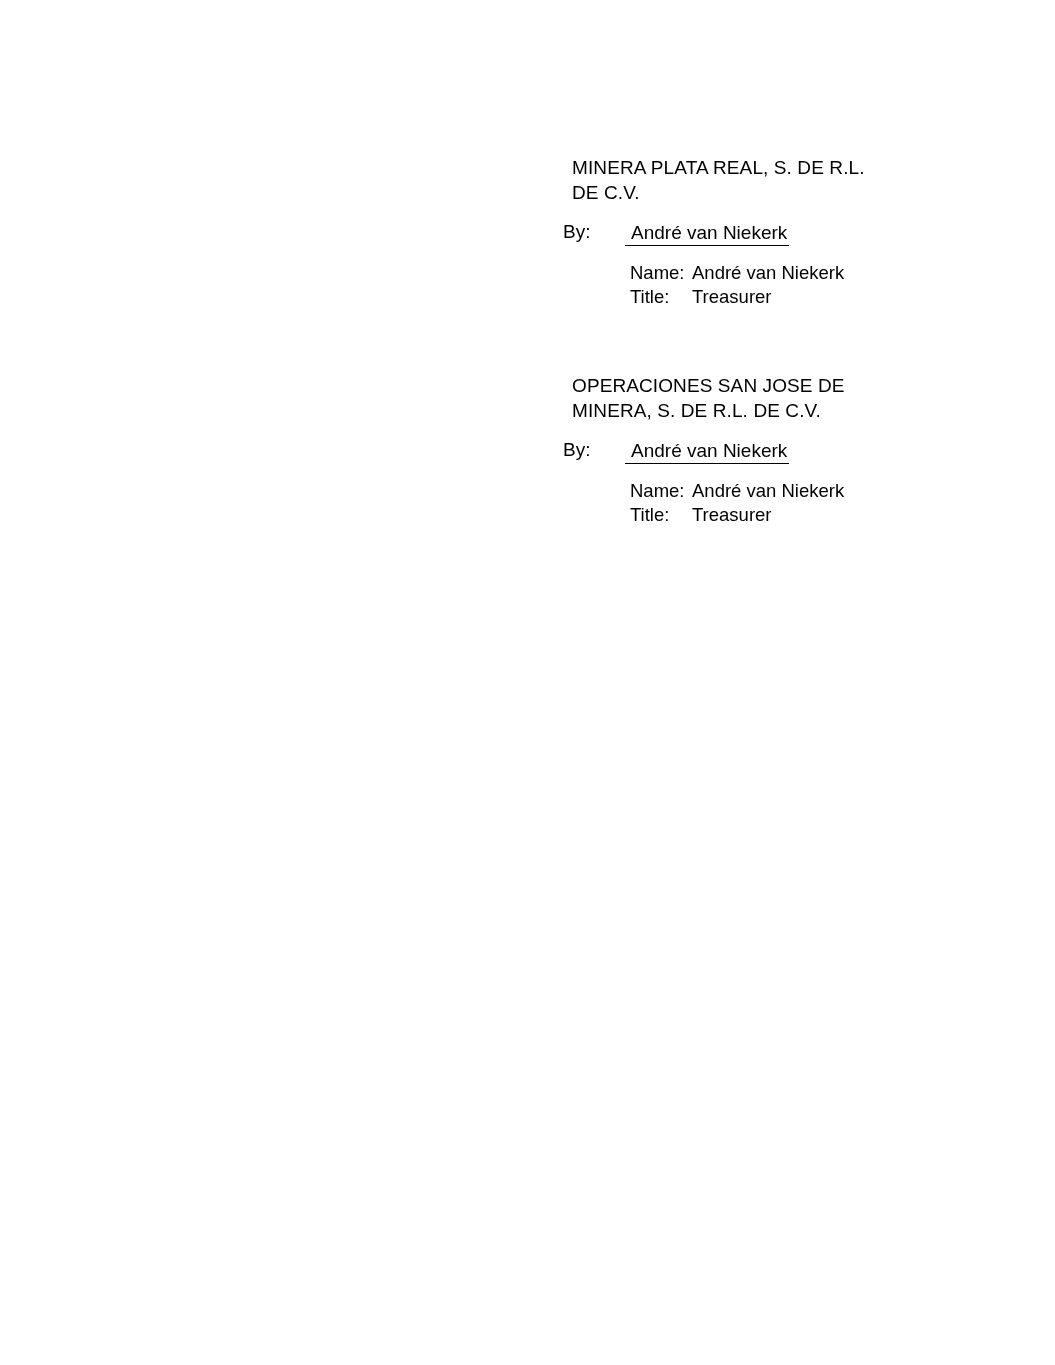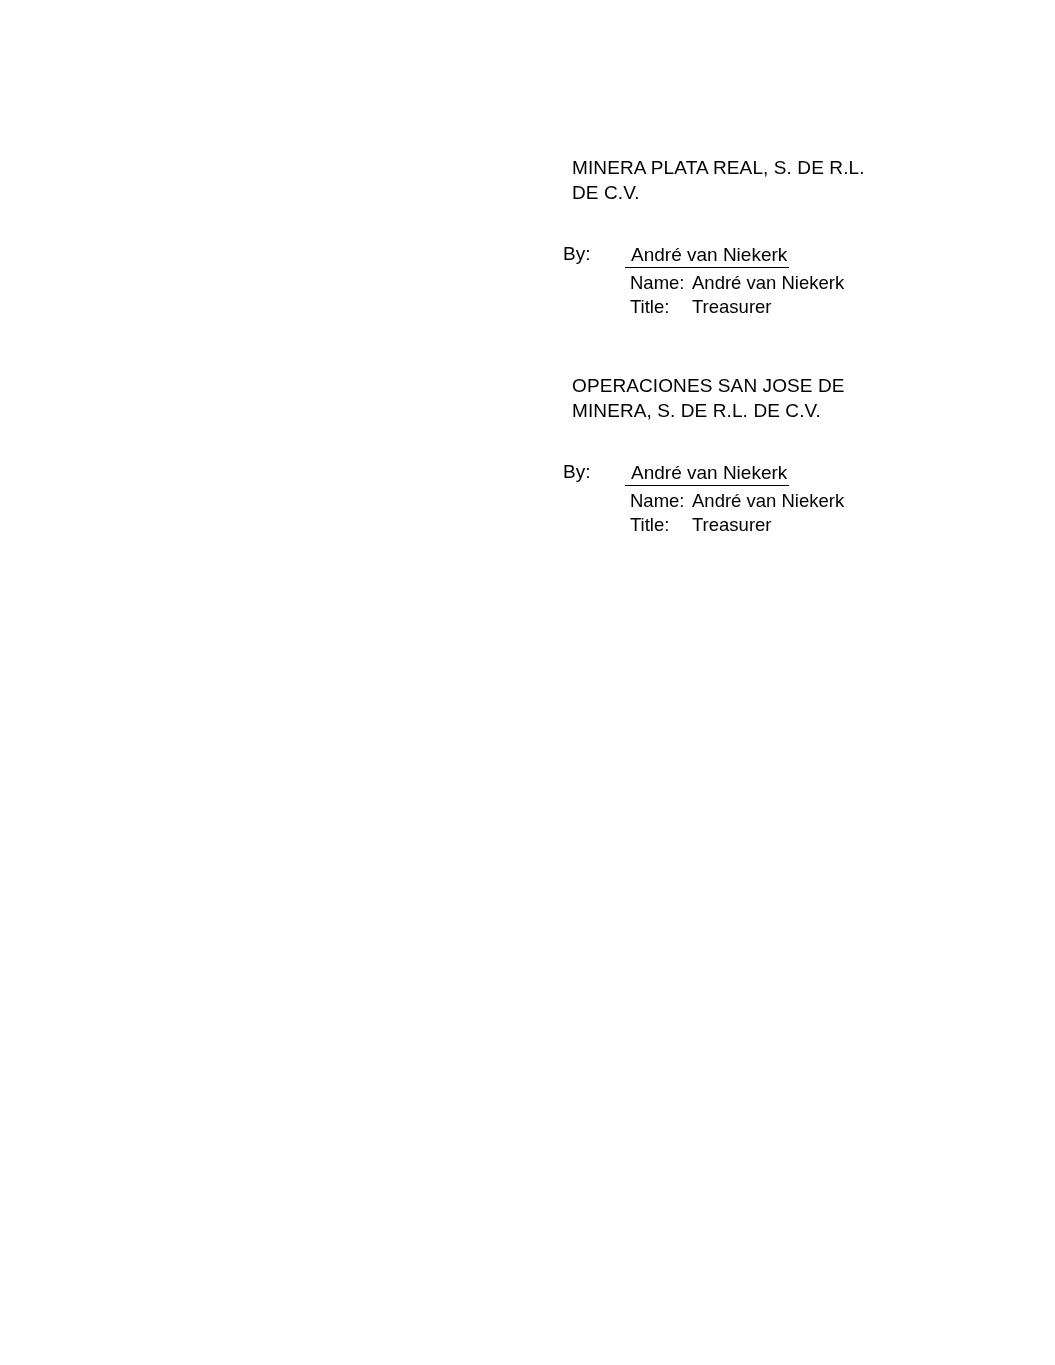--- a/index.html
+++ b/index.html
@@ -34,21 +34,21 @@
   .party-name {
     margin-left: 572px;
     width: 340px;
     font-size: 19px;
     line-height: 25px;
     letter-spacing: 0.1px;
     white-space: pre-line;
   }
 
   .by-row {
-    margin-top: 38px;
+    margin-top: 16px;
     position: relative;
     height: 26px;
   }
   .by-label {
     position: absolute;
     left: 563px;
     top: 0;
     font-size: 19px;
   }
   .sig-line {
@@ -56,21 +56,21 @@
     left: 625px;
     top: 0;
     font-size: 19px;
     border-bottom: 1.5px solid #000;
     padding: 0 2px 1px 6px;
     line-height: 23px;
   }
 
   .detail {
     position: relative;
-    margin-top: 2px;
+    margin-top: 14px;
     margin-left: 630px;
     font-size: 18.5px;
     line-height: 24px;
   }
   .detail .row {
     display: block;
     white-space: pre;
   }
   .detail .label {
     display: inline-block;

